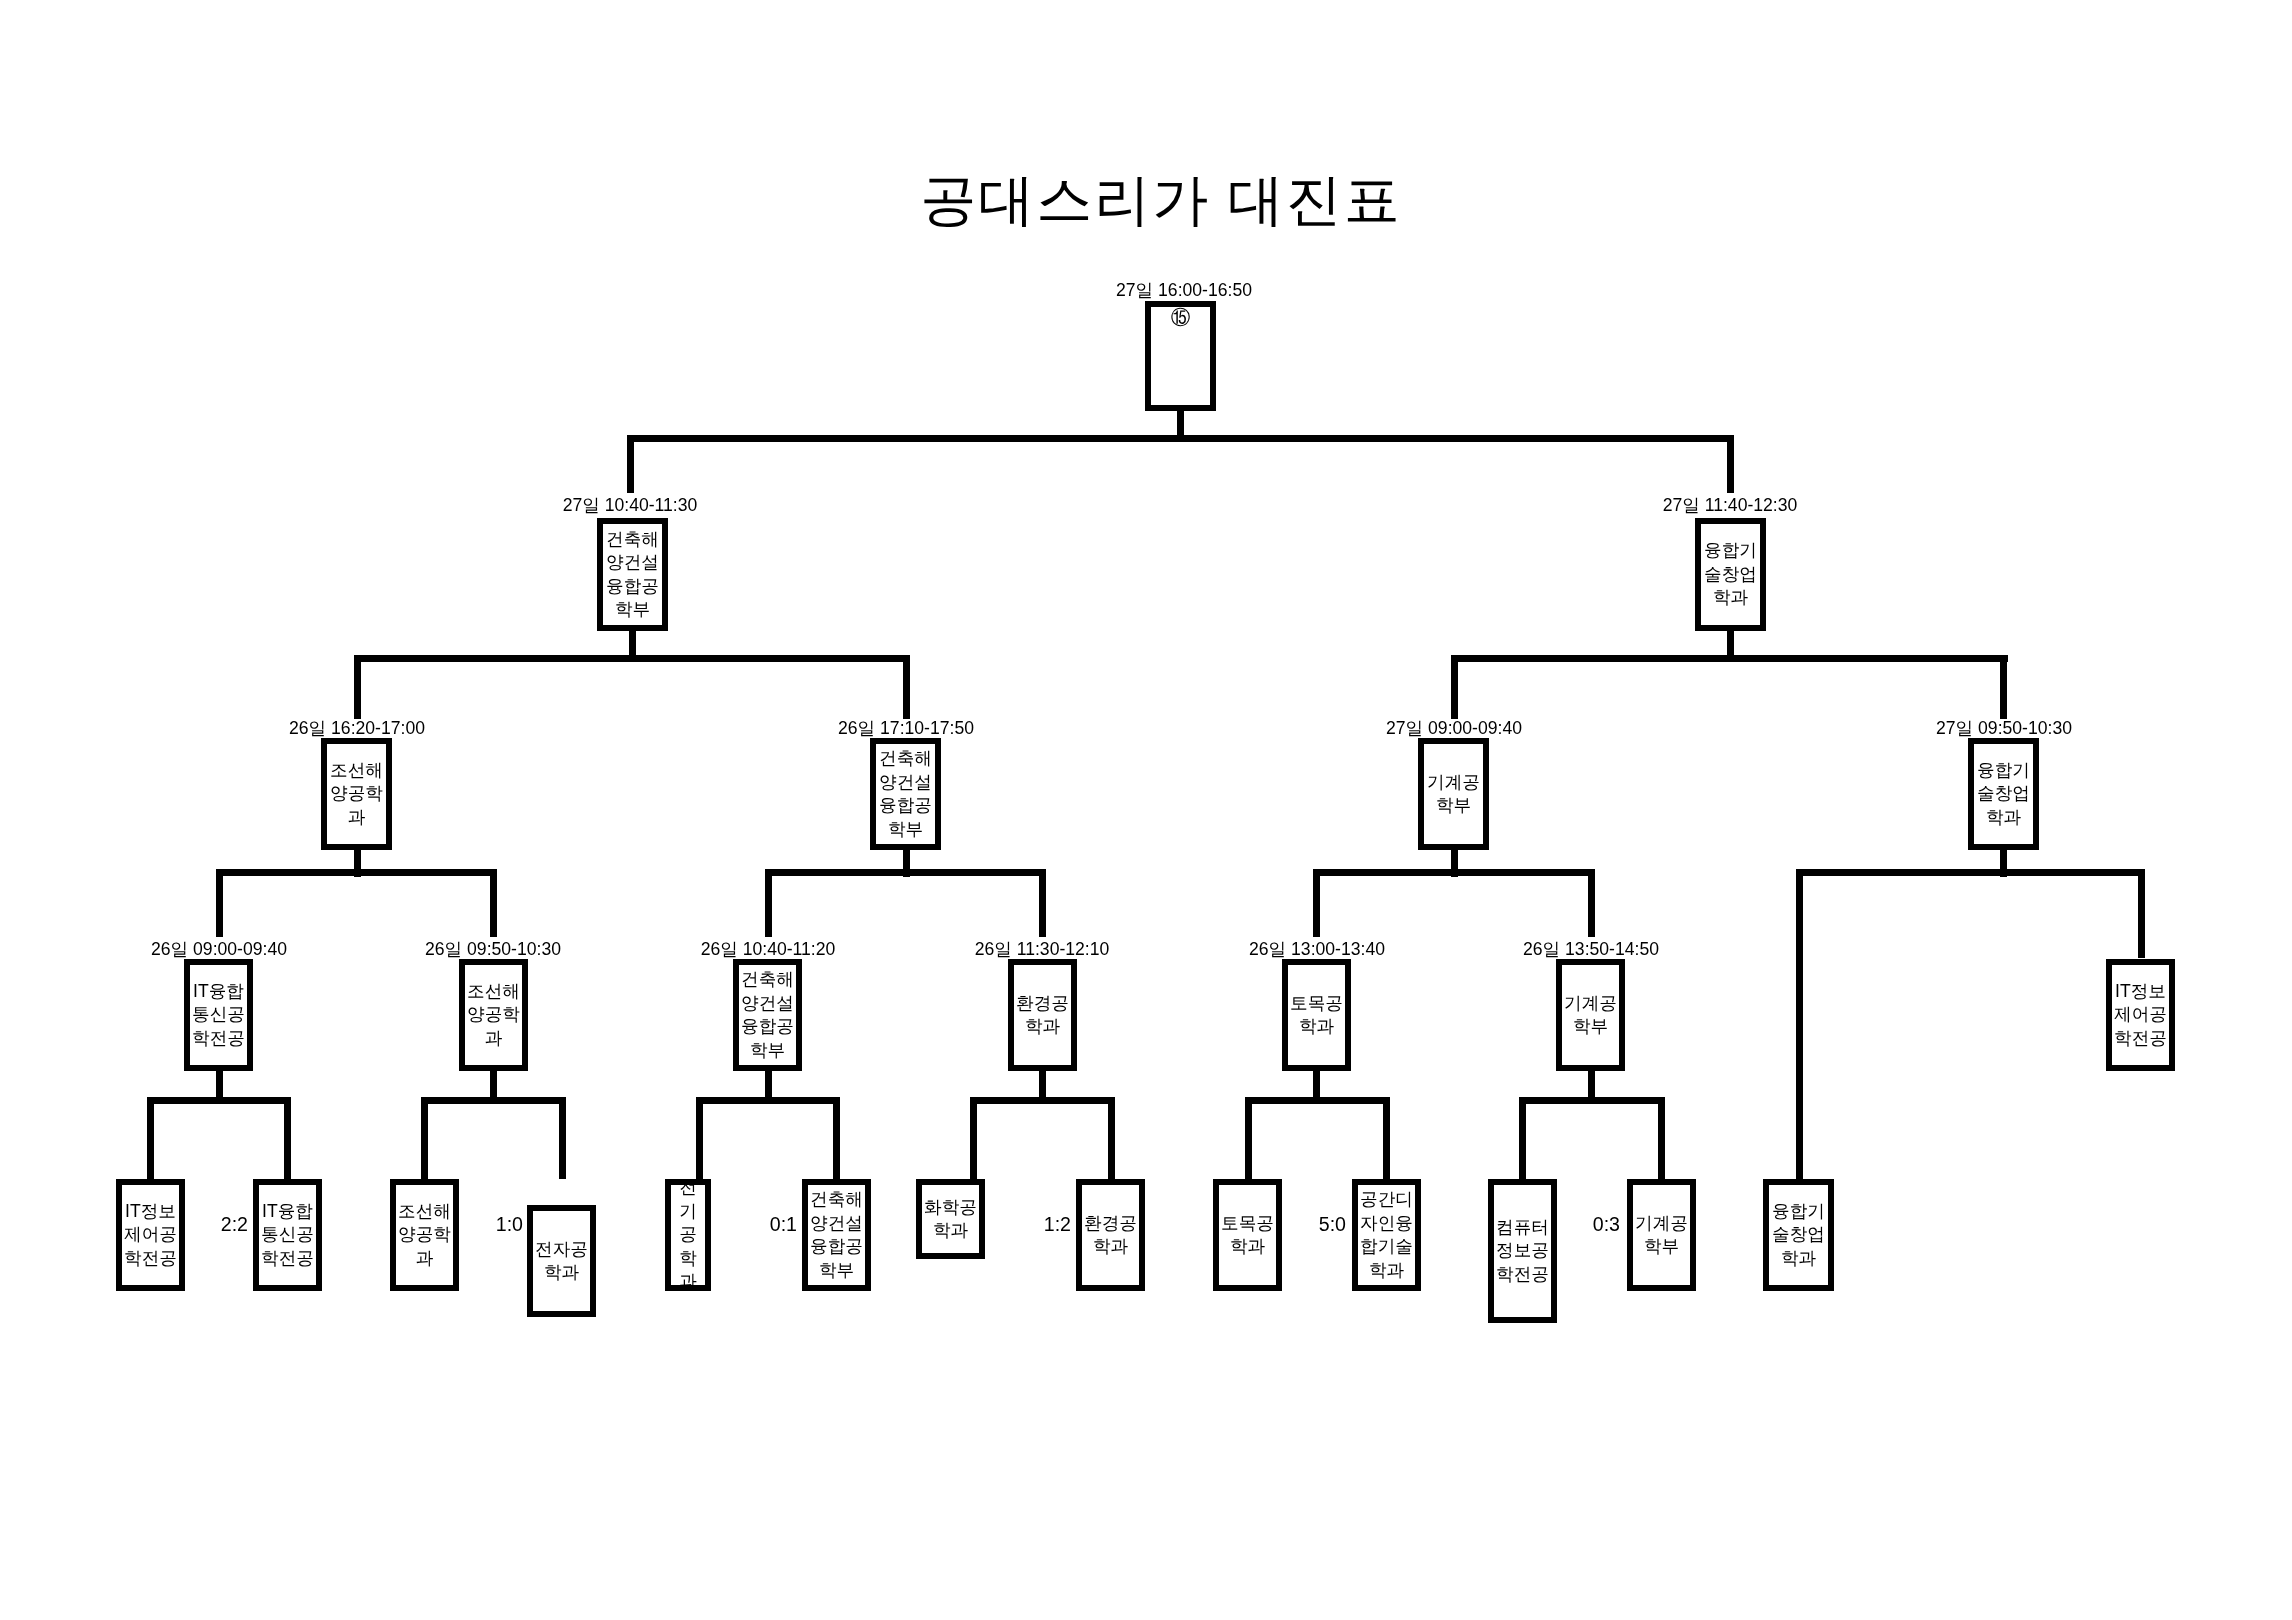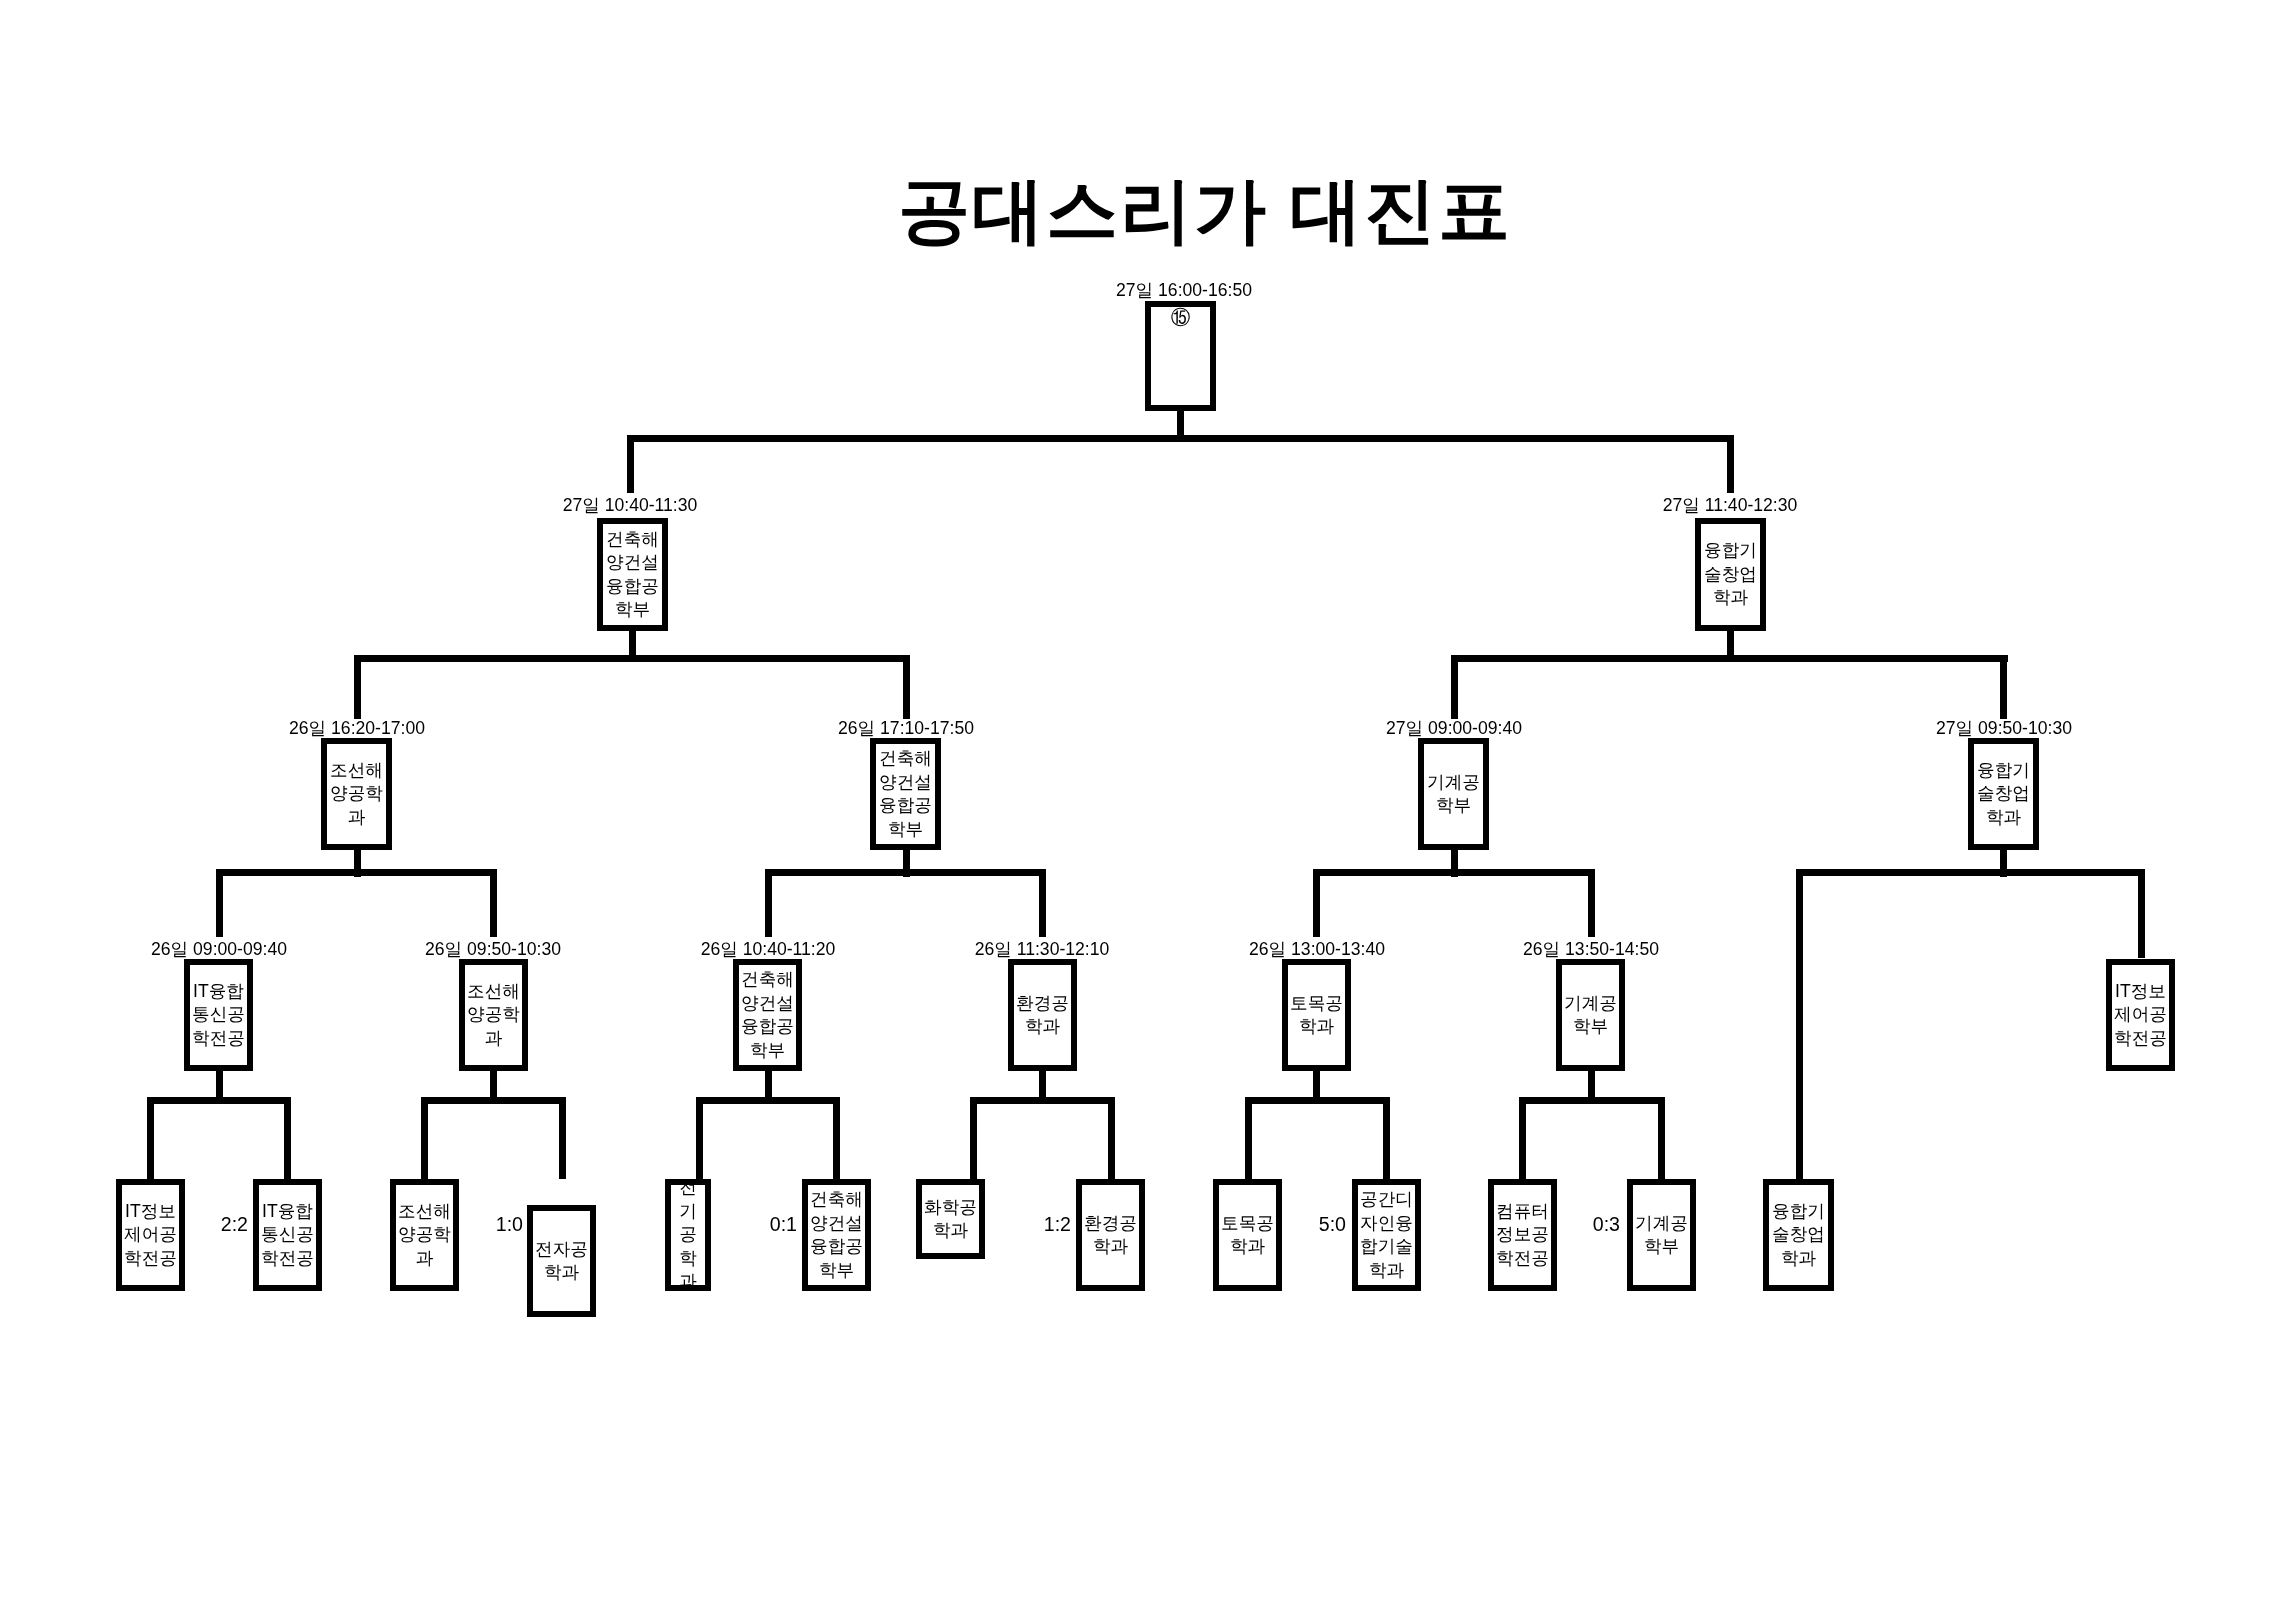--- a/index.html
+++ b/index.html
@@ -1,19 +1,19 @@
 <!DOCTYPE html>
 <html><head>
 <meta charset="utf-8">
 <style>
   html,body{margin:0;padding:0;background:#fff;}
   .page{position:relative;width:2293px;height:1620px;background:#ffffff;overflow:hidden;
         font-family:"Liberation Sans","DejaVu Sans",sans-serif;color:#000;}
-  .title{position:absolute;top:163px;left:1205px;transform:translateX(-50%);
-         font-size:72px;font-weight:700;letter-spacing:2px;white-space:nowrap;}
+  .title{position:absolute;top:163px;left:1161px;transform:translateX(-50%);
+         font-size:56px;font-weight:400;letter-spacing:2px;white-space:nowrap;}
   .box{position:absolute;border:6.9px solid #000;background:#fff;box-sizing:border-box;
        display:flex;align-items:center;justify-content:center;text-align:center;}
   .box .team-text{font-size:17.6px;line-height:23.5px;word-break:break-all;padding:0 1px;}
   .box.final-box{align-items:flex-start;}
   .seed{font-size:19.6px;line-height:21.6px;margin-top:0px;}
   .time-label{position:absolute;width:216px;text-align:center;font-size:17.6px;white-space:nowrap;}
   .score{position:absolute;width:59px;text-align:right;font-size:19.6px;}
   .line{position:absolute;background:#000;}
 </style>
 </head>
@@ -180,21 +180,21 @@
   </div>
 
   <div class="box" style="left:1213px;top:1179px;width:69px;height:112px;">
     <span class="team-text">토목공학과</span>
   </div>
   <div class="score" style="left:1287px;top:1213px;">5:0</div>
   <div class="box" style="left:1352px;top:1179px;width:69px;height:112px;">
     <span class="team-text">공간디자인융합기술학과</span>
   </div>
 
-  <div class="box" style="left:1488px;top:1179px;width:69px;height:112px;">
+  <div class="box" style="left:1488px;top:1179px;width:69px;height:144px;">
     <span class="team-text">컴퓨터정보공학전공</span>
   </div>
   <div class="score" style="left:1561px;top:1213px;">0:3</div>
   <div class="box" style="left:1627px;top:1179px;width:69px;height:112px;">
     <span class="team-text">기계공학부</span>
   </div>
 
   <div class="box" style="left:1763px;top:1179px;width:71px;height:112px;">
     <span class="team-text">융합기술창업학과</span>
   </div>

